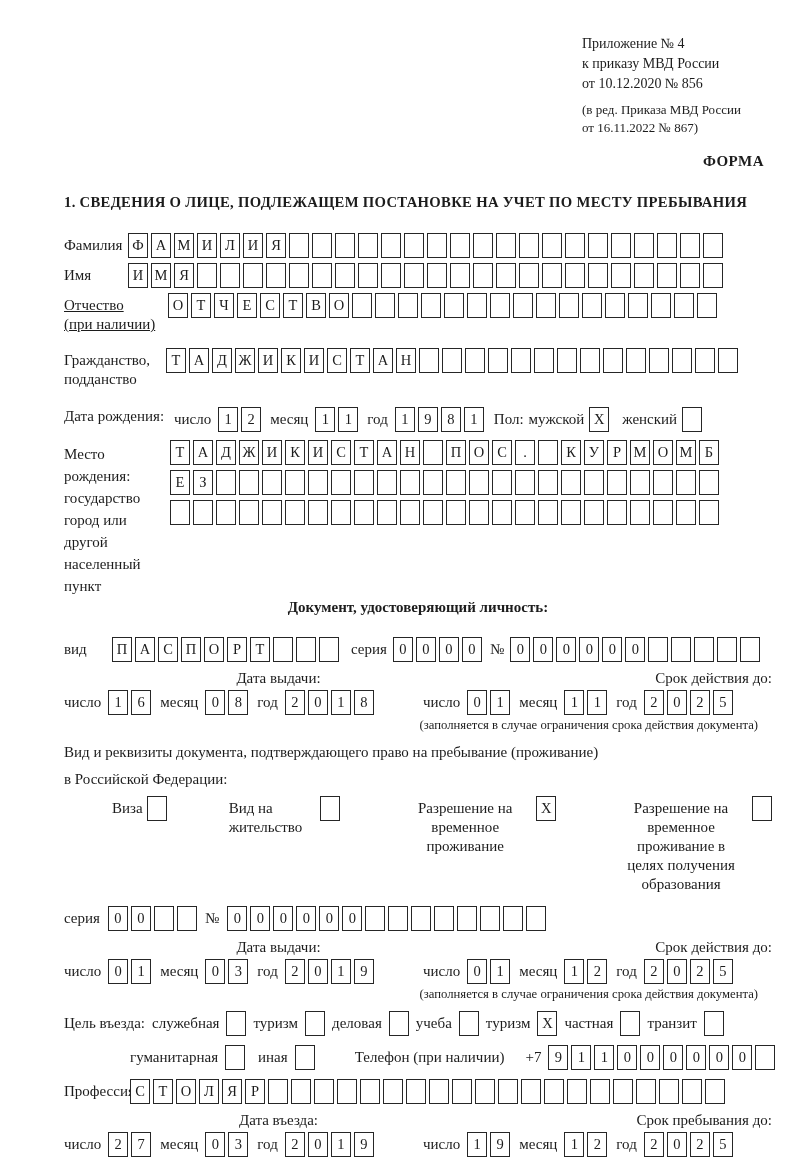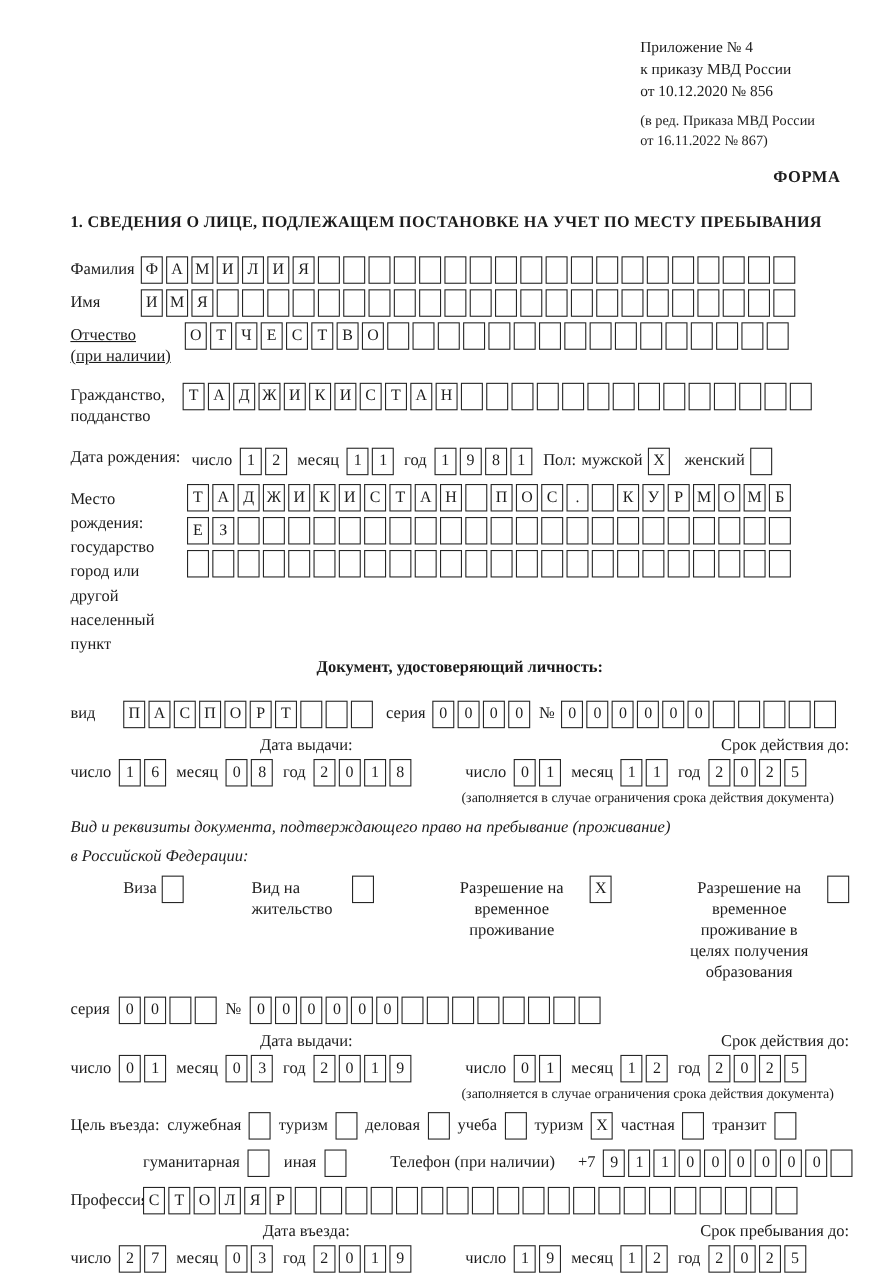--- a/index.html
+++ b/index.html
@@ -29,21 +29,21 @@
   
   .dg{display:flex;align-items:center;gap:5px;flex:none;}
   .dg .lab{margin:0 2px 0 4px;}
   .caps{display:flex;margin-top:8px;}
   .caps .c1{width:359px;text-align:center;padding-left:70px;box-sizing:border-box;}
   .caps .c2{flex:1;text-align:right;font-family:Liberation Serif, serif;}
   .dates{display:flex;margin-top:3px;}
   .dates .c1{width:359px;flex:none;}
   .note-row{text-align:right;padding-right:14px;font-size:12.7px;margin-top:3px;}
   .center-b{ text-align:center;font-weight:bold;font-size:15px;margin-top:10px;}
-  .plain{margin-top:8px;line-height:1.5;font-style:italic;}
+  .plain{margin-top:8px;line-height:1.5;}
   
   .opts{display:flex;align-items:flex-start;margin-top:6px;gap:14px;}
   .opt{display:flex;align-items:flex-start;gap:8px;margin-left:48px;}
   .opt .olabel{line-height:19px;padding-top:3px;}
   .opt .center{text-align:center;max-width:178px;}
   
   .prow{display:flex;align-items:center;gap:7px;margin-top:9px;flex-wrap:nowrap;}
   .prow .pl{flex:none;}
   .indent66{padding-left:66px;}
   .gap-big{width:26px;flex:none;}

